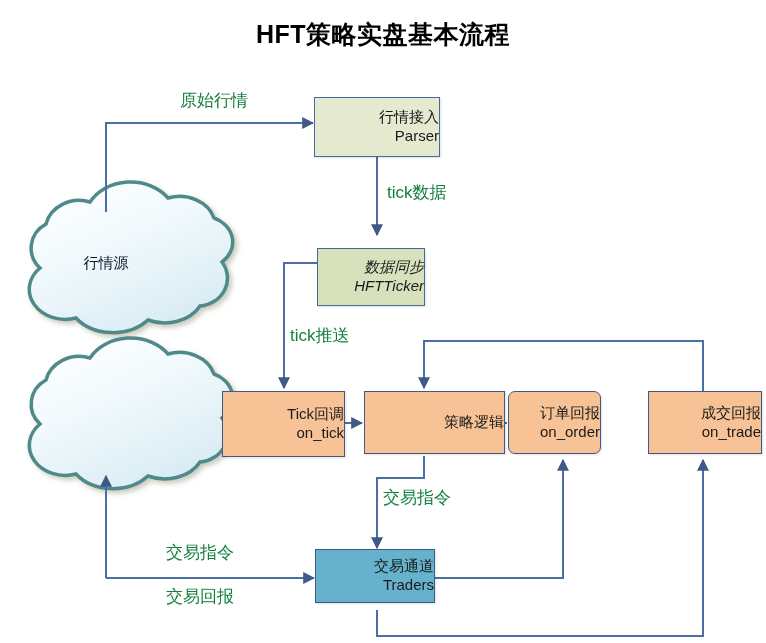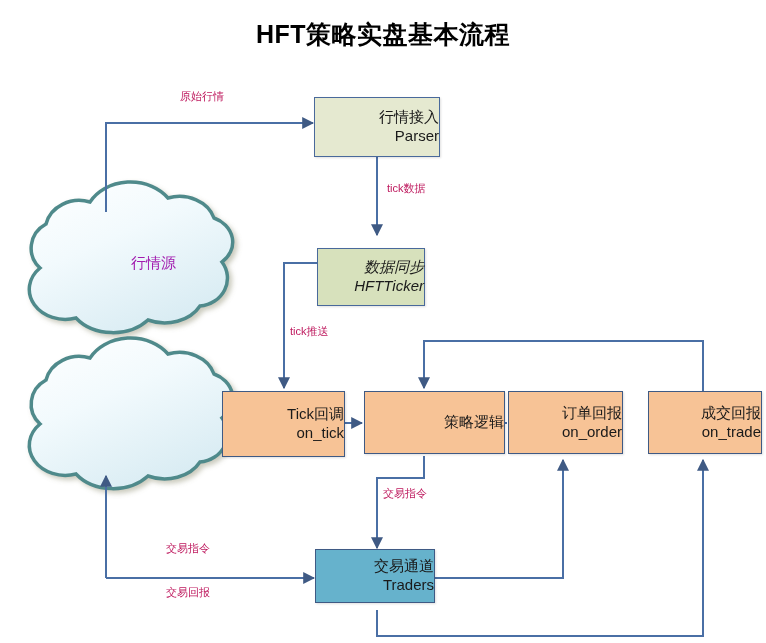--- a/index.html
+++ b/index.html
@@ -54,29 +54,29 @@
     border: 1px solid #49699b;
     box-shadow: 1px 1px 2px rgba(0,0,0,0.12);
   }
   .box-parser   { background: #e5e9d0; }
   .box-ticker   { background: #d7e1bc; }
   .box-orange   { background: #f7c396; border-color: #3f5a84; }
   .box-blue     { background: #66b2cc; border-color: #3f5a84; }
 
   .cloud-label {
     position: absolute;
-    text-align: right;
+    text-align: center;
     font-size: 15px;
-    color: #a21caf;
+    color: #0f172a;
     pointer-events: none;
   }
   .edge-label {
     position: absolute;
-    font-size: 11px;
-    color: #be185d;
+    font-size: 17px;
+    color: #15803d;
     white-space: nowrap;
   }
 </style>
 </head>
 <body>
 
 <div id="canvas">
 
   <div class="title">HFT策略实盘基本流程</div>
 
@@ -161,21 +161,21 @@
   <div class="node box box-orange" style="left:222px; top:391px; width:123px; height:66px;">
     <span>Tick回调</span>
     <span class="line2">on_tick</span>
   </div>
 
   <div class="node box box-orange" style="left:364px; top:391px; width:141px; height:63px;">
     <span>策略逻辑</span>
     <span class="line2"></span>
   </div>
 
-  <div class="node box box-orange" style="left:508px; top:391px; width:115px; height:63px;">
+  <div class="node box box-orange" style="left:508px; top:391px; width:93px; height:63px;border-radius:7px;">
     <span>订单回报</span>
     <span class="line2">on_order</span>
   </div>
 
   <div class="node box box-orange" style="left:648px; top:391px; width:114px; height:63px;">
     <span>成交回报</span>
     <span class="line2">on_trade</span>
   </div>
 
   <div class="node box box-blue" style="left:315px; top:549px; width:120px; height:54px;">

